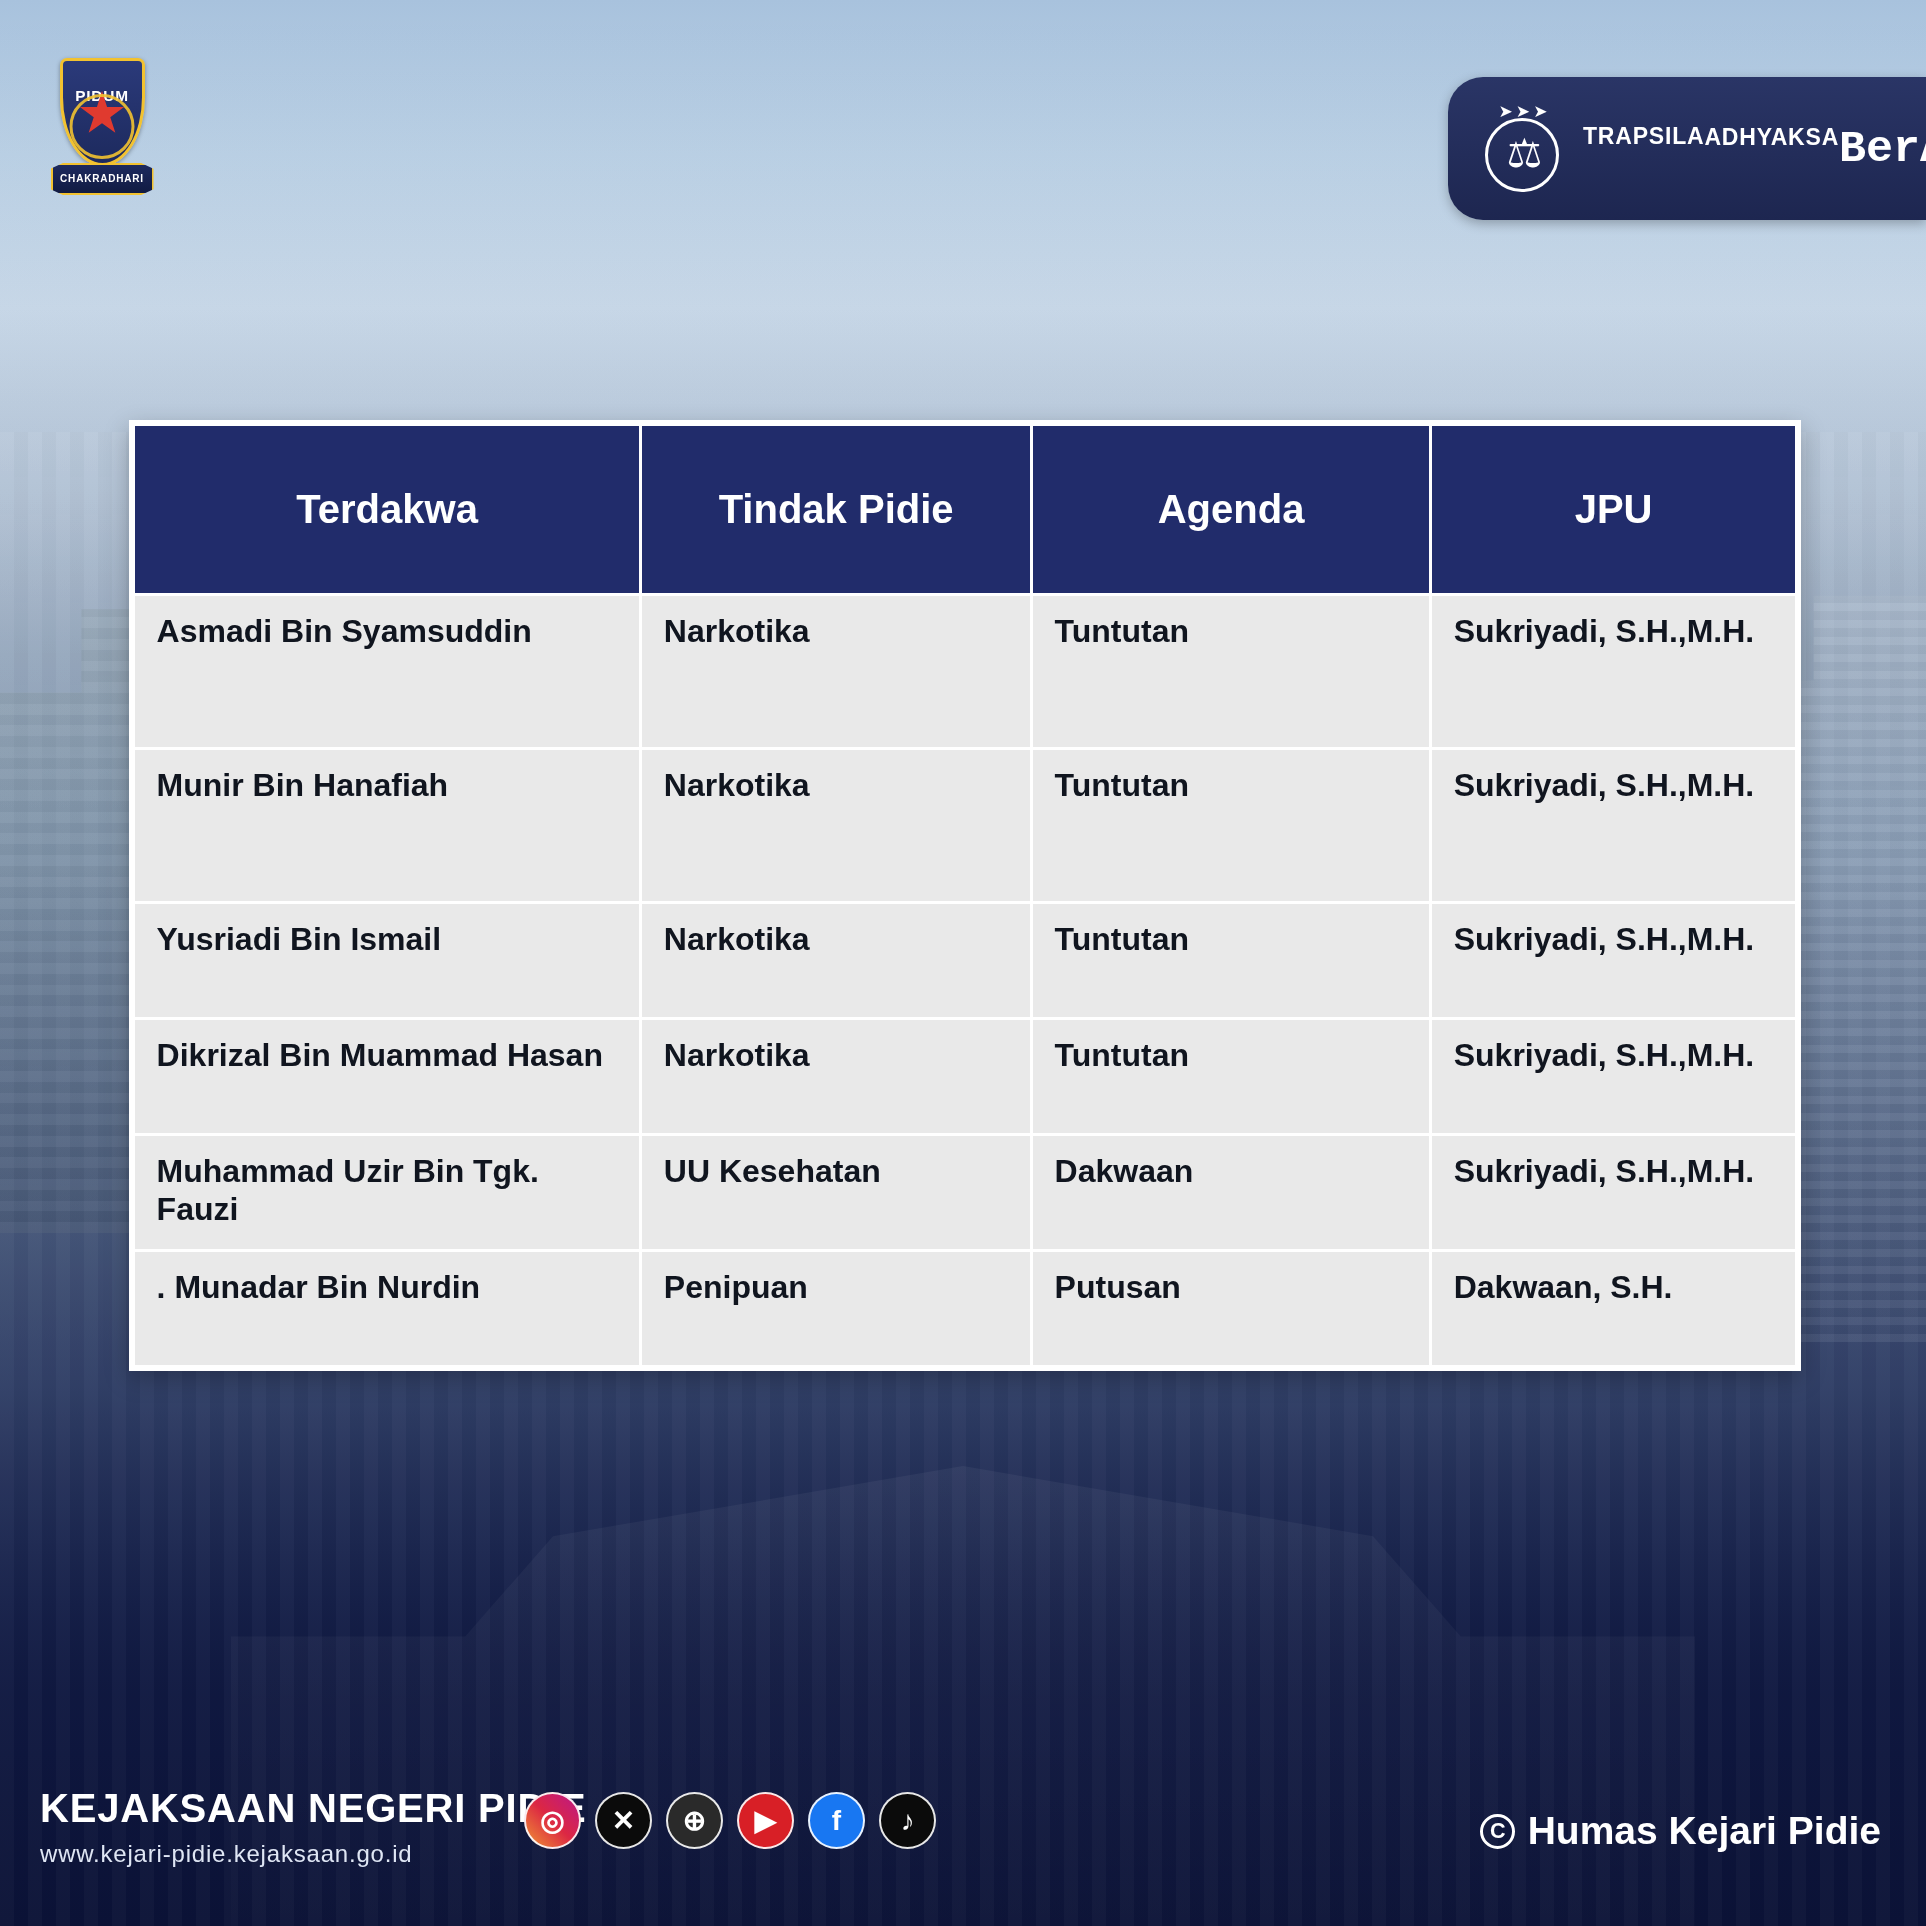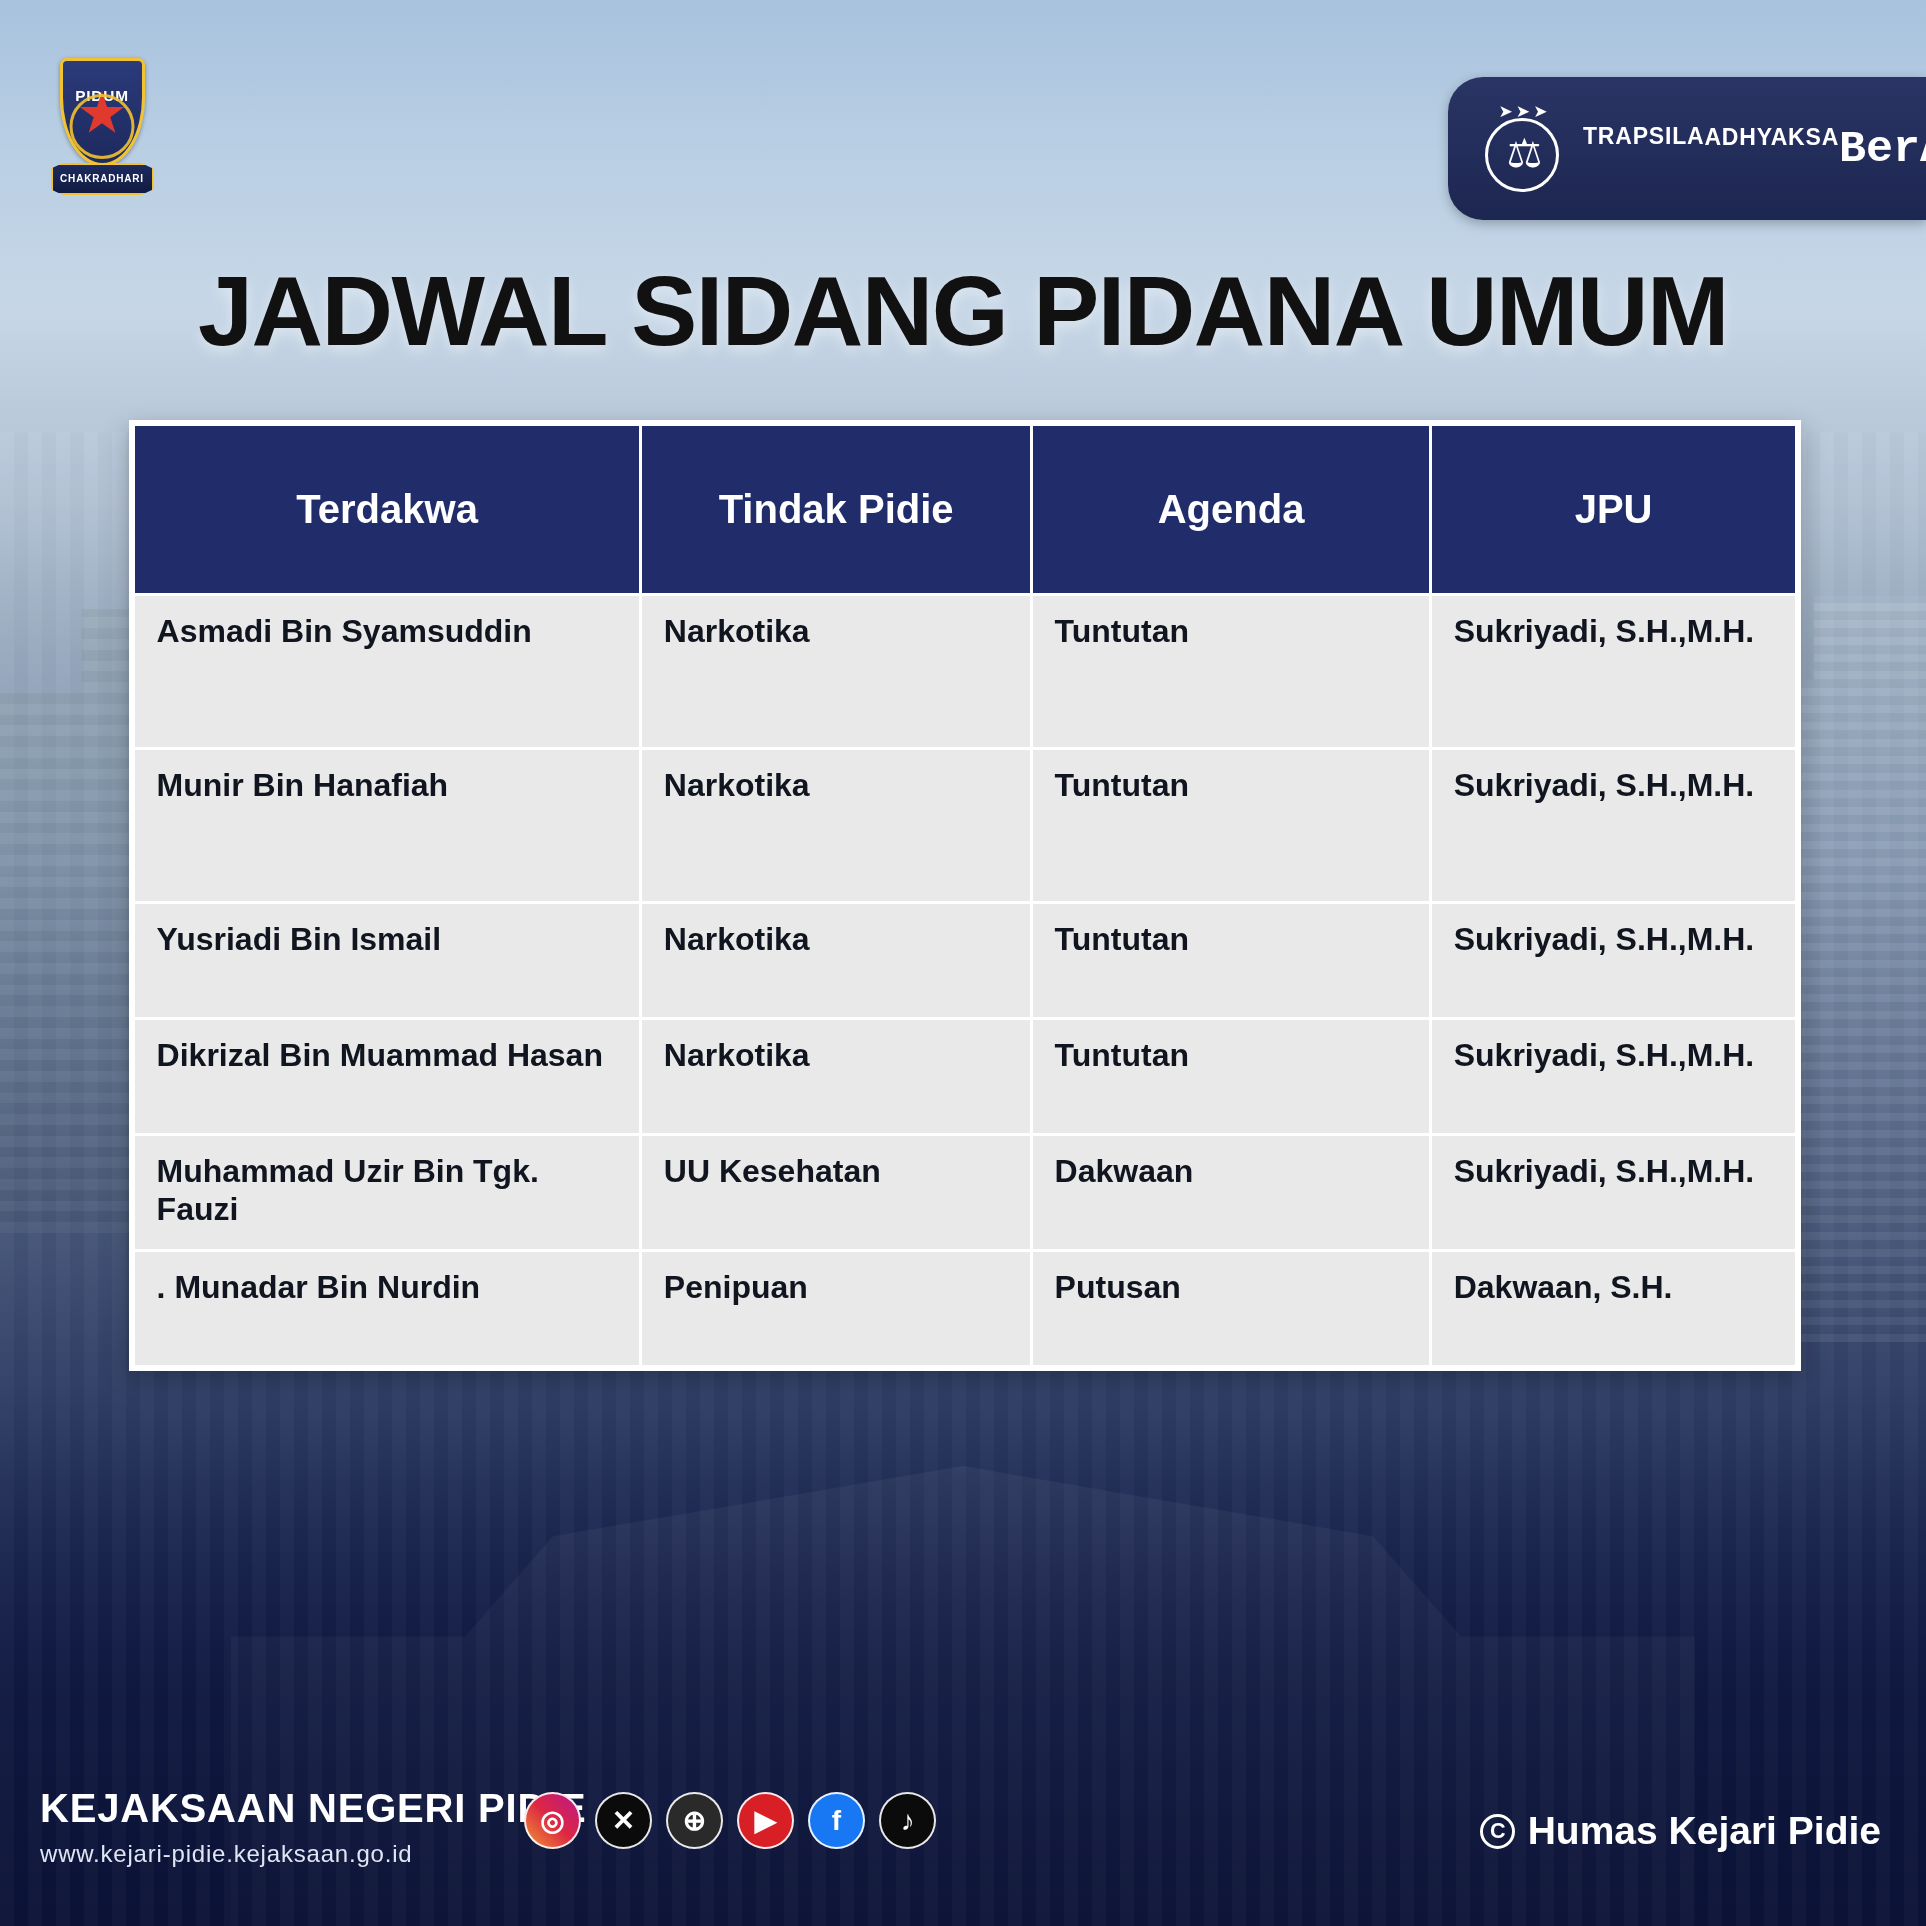--- a/index.html
+++ b/index.html
@@ -236,21 +236,20 @@
     </div>
     <div class="badge-text">
       <span class="t1">TRAPSILA</span>
       <span class="t2">ADHYAKSA</span>
       <span class="t3"><span>Ber</span><span class="em">AKHLAK</span></span>
     </div>
     <span class="badge-chev">➤➤➤</span>
 
   </div>
 
-  <div class="title">JADWAL SIDANG PIDANA UMUM</div>
 
   <div class="table-wrap">
     <table>
       <colgroup>
         <col class="c1">
           <col class="c2">
           <col class="c3">
           <col class="c4">
       </colgroup>
       <thead>

